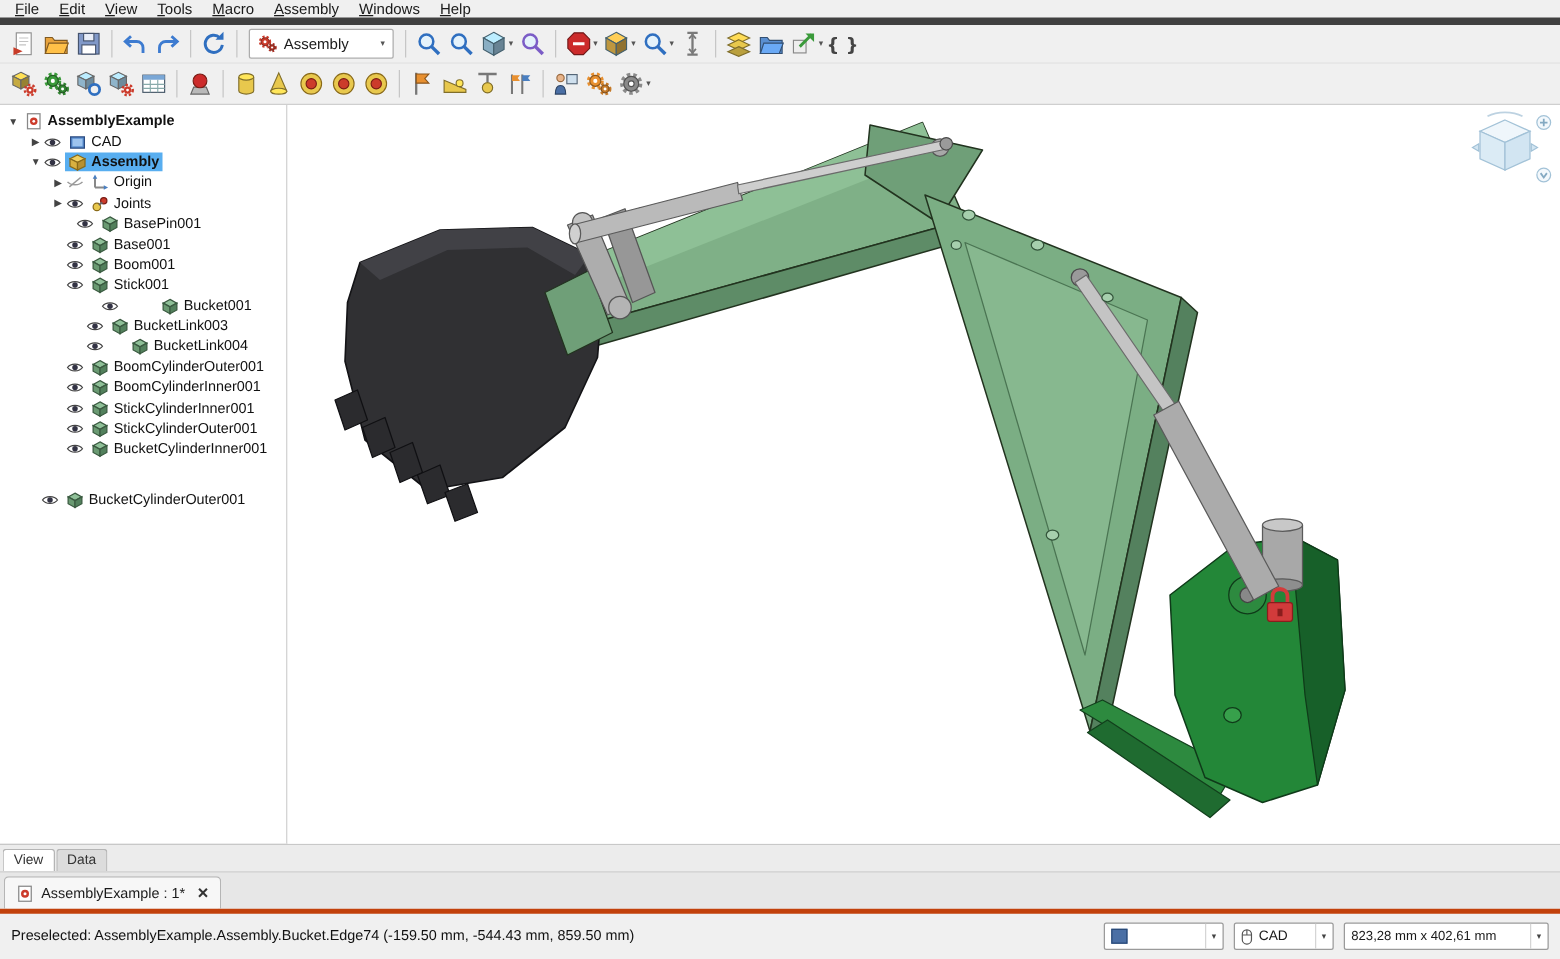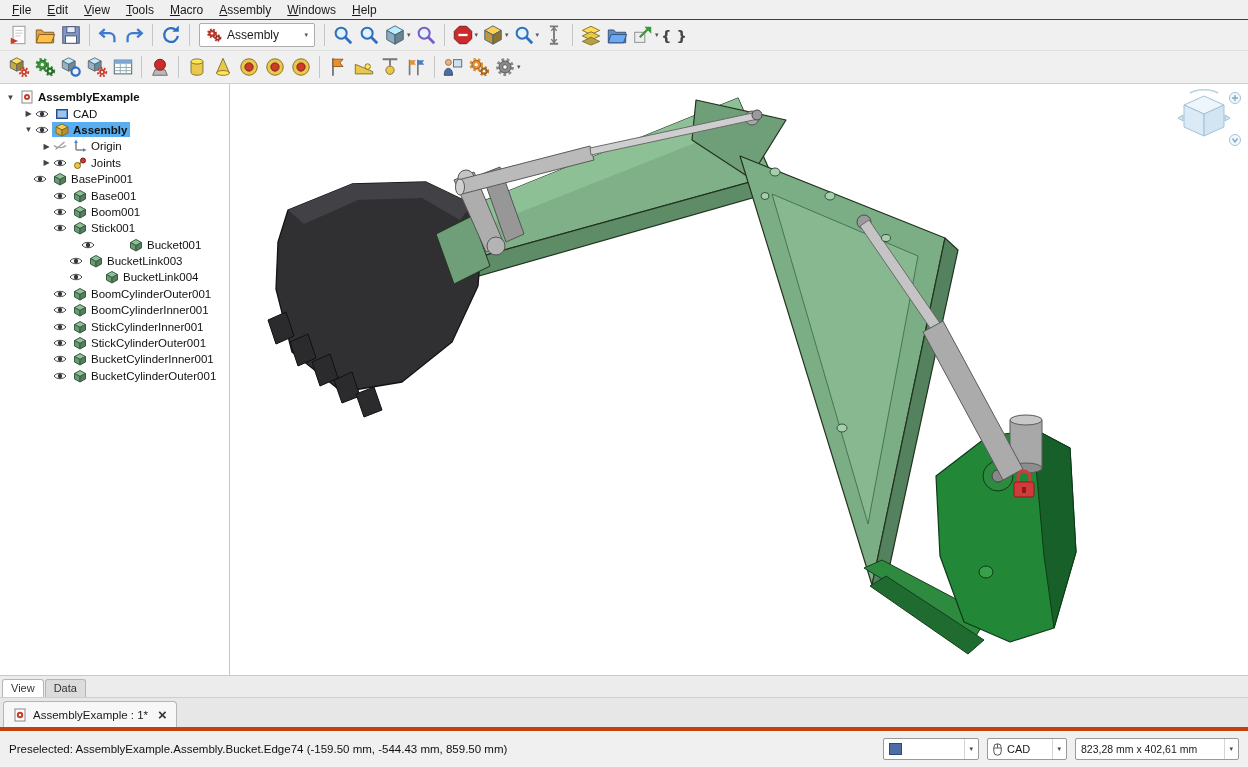--- a/index.html
+++ b/index.html
@@ -2,21 +2,21 @@
 <html><head>
 <meta charset="utf-8">
 <style>
   *{margin:0;padding:0;box-sizing:border-box;}
   html,body{width:1248px;height:767px;overflow:hidden;background:#f0f0f0;
     font-family:"Liberation Sans","DejaVu Sans",sans-serif;font-size:12px;color:#1a1a1a;}
   svg{display:block;}
   .app{width:1248px;height:767px;display:flex;flex-direction:column;}
 
   
-  .menubar{height:20px;background:#f0f0f0;display:flex;align-items:center;padding-left:4px;border-bottom:1px solid #404040;}
+  .menubar{height:20px;background:#f0f0f0;display:flex;align-items:center;padding-left:4px;border-bottom:6px solid #404040;}
   .menu-item{padding:2px 8px;}
   .menu-item::first-letter{text-decoration:underline;}
 
   
   .toolbar{display:flex;align-items:center;background:#f0f0f0;padding-left:6px;}
   .tb1{height:31px;border-bottom:1px solid #e0e0e0;}
   .tb2{height:33px;border-bottom:1px solid #cfcfcf;}
   .tbtn{height:26px;min-width:26px;padding:0 2px;display:flex;align-items:center;justify-content:center;border-radius:3px;}
   .dd{font-size:7px;color:#555;margin-left:1px;}
   .sep{width:1px;height:22px;background:#c6c6c6;margin:0 5px;flex:none;}
@@ -429,21 +429,21 @@
             <span class="ticon">
               <svg width="14" height="14" viewBox="0 0 14 14" xmlns="http://www.w3.org/2000/svg">
                 <circle cx="4.5" cy="9.5" r="3" fill="#e8c84d" stroke="#8a6a18"></circle>
                 <circle cx="10" cy="4.5" r="2.5" fill="#cc3b2b" stroke="#7a1d15"></circle>
                 <path d="M6 8 9 6" stroke="#666" stroke-width="1.5"></path>
               </svg>
             </span>
             <span class="tlabel">Joints</span>
           </span>
         </div>
-        <div class="trow" style="padding-left: 20px;">
+        <div class="trow" style="padding-left: 48px;">
           <span class="texp"></span>
           <span class="teye">
             <svg width="14" height="14" viewBox="0 0 14 14" xmlns="http://www.w3.org/2000/svg">
               <path d="M1 7c2.5-3.6 9.5-3.6 12 0-2.5 3.6-9.5 3.6-12 0z" fill="#fff" stroke="#444"></path>
               <circle cx="7" cy="7" r="2.2" fill="#334"></circle>
             </svg>
           </span>
           <span class="tsel">
             <span class="ticon">
               <svg width="14" height="14" viewBox="0 0 14 14" xmlns="http://www.w3.org/2000/svg">
@@ -657,21 +657,21 @@
             <span class="ticon">
               <svg width="14" height="14" viewBox="0 0 14 14" xmlns="http://www.w3.org/2000/svg">
                 <polygon points="7,1.5 12.5,4.5 7,7.5 1.5,4.5" fill="#8fc098" stroke="#3a5a40"></polygon>
                 <polygon points="1.5,4.5 7,7.5 7,13 1.5,10" fill="#6a9a72" stroke="#3a5a40"></polygon>
                 <polygon points="12.5,4.5 7,7.5 7,13 12.5,10" fill="#52805c" stroke="#3a5a40"></polygon>
               </svg>
             </span>
             <span class="tlabel">BucketCylinderInner001</span>
           </span>
         </div>
-        <div class="trow" style="padding-left: 40px;">
+        <div class="trow" style="padding-left: 20px; margin-top: 24px;">
           <span class="texp"></span>
           <span class="teye">
             <svg width="14" height="14" viewBox="0 0 14 14" xmlns="http://www.w3.org/2000/svg">
               <path d="M1 7c2.5-3.6 9.5-3.6 12 0-2.5 3.6-9.5 3.6-12 0z" fill="#fff" stroke="#444"></path>
               <circle cx="7" cy="7" r="2.2" fill="#334"></circle>
             </svg>
           </span>
           <span class="tsel">
             <span class="ticon">
               <svg width="14" height="14" viewBox="0 0 14 14" xmlns="http://www.w3.org/2000/svg">

